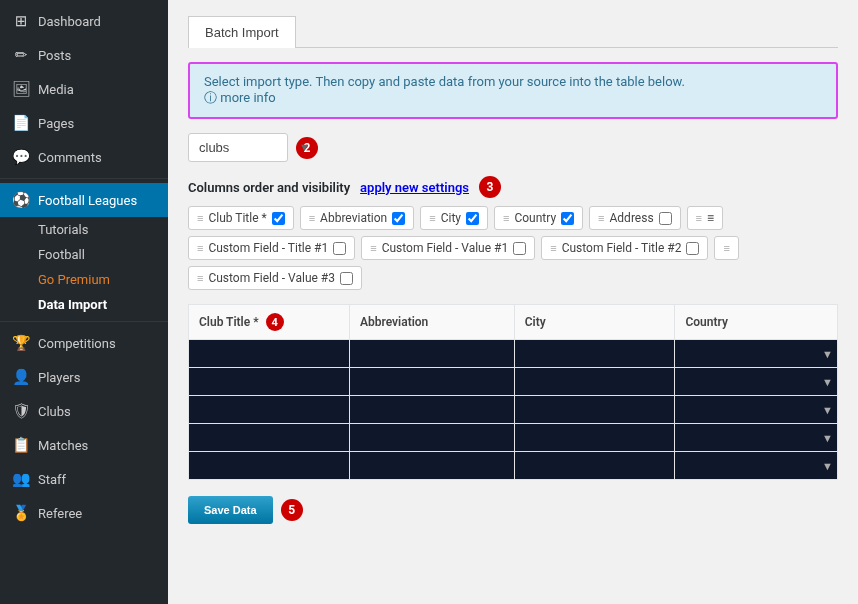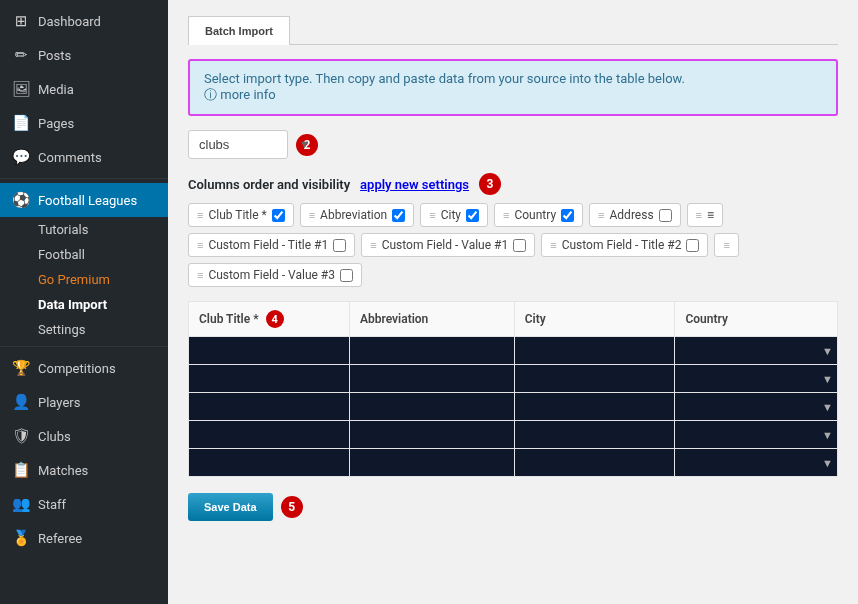--- a/index.html
+++ b/index.html
@@ -43,24 +43,23 @@
 
     
     .tab-bar { border-bottom: 1px solid #ccc; margin-bottom: 14px; }
     .tab-button {
       display: inline-block;
       padding: 8px 16px;
       background: #fff;
       border: 1px solid #ccc;
       border-bottom: none;
       margin-bottom: -1px;
-      font-size: 11px;
+      font-size: 13px;
       cursor: pointer;
       color: #444;
-      font-weight: bold;
     }
 
     
     .info-box {
       background: #d9edf7;
       border: 2px solid #d946ef;
       padding: 10px 14px;
       border-radius: 3px;
       margin-bottom: 14px;
       font-size: 13px;
@@ -212,23 +211,20 @@
       <span>Tutorials</span>
     </div>
     <div class="sidebar-sub">
       <span>Football</span>
     </div>
     <div class="sidebar-sub premium">
       <span>Go Premium</span>
     </div>
     <div class="sidebar-sub active-sub">
       <span>Data Import</span>
-    </div>
-    <div class="sidebar-sub">
-      <span>Settings</span>
     </div>
     <div class="sidebar-divider"></div>
     <div class="sidebar-item">
       <span class="icon">🏆</span>
       <span>Competitions</span>
     </div>
     <div class="sidebar-item">
       <span class="icon">👤</span>
       <span>Players</span>
     </div>

